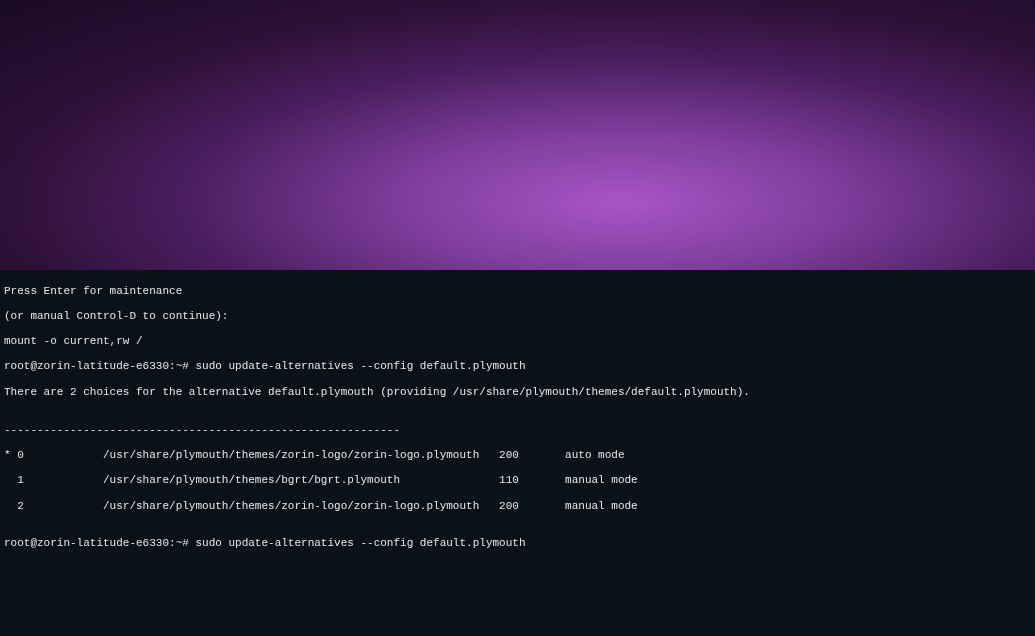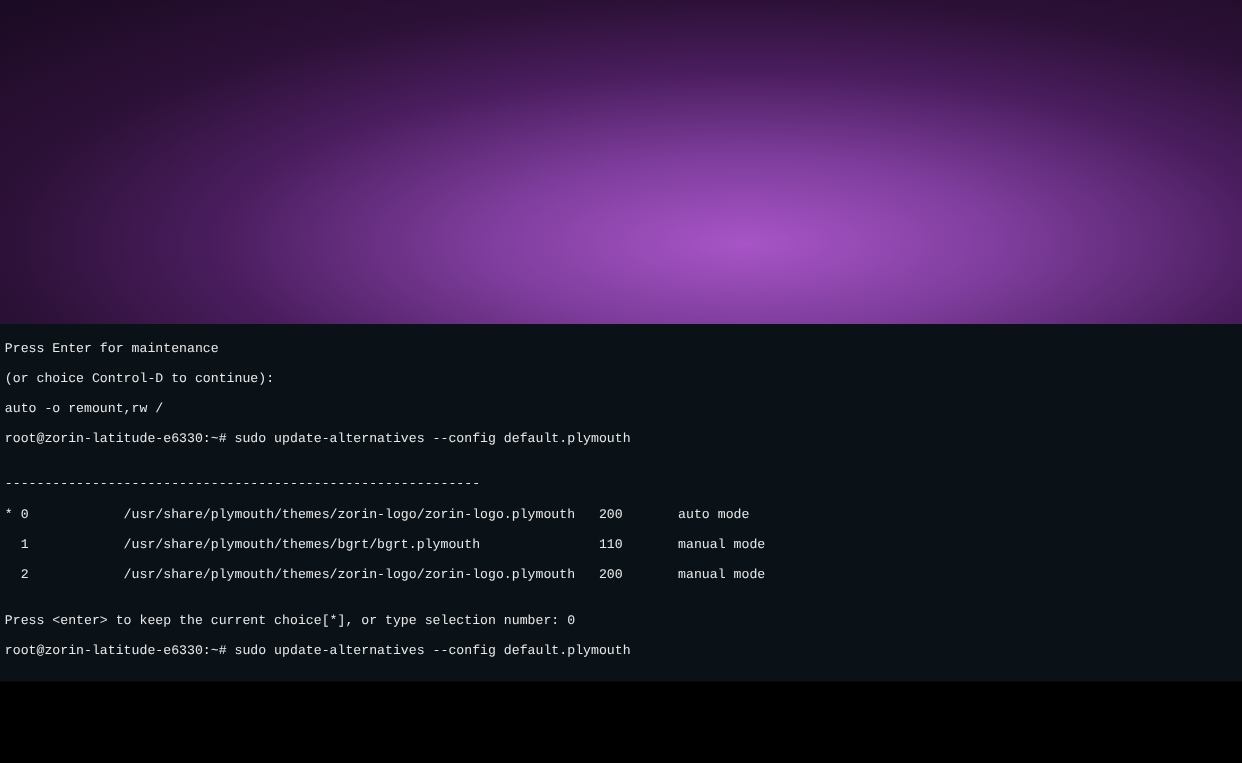--- a/index.html
+++ b/index.html
@@ -14,21 +14,21 @@
       background: #000;
       font-family: "Courier New", monospace;
     }
     .desktop-area {
       width: 100%;
       height: 270px;
       background: radial-gradient(ellipse at 60% 75%, #a855c7 0%, #7e3d9c 25%, #4a1d5e 50%, #2d1138 70%, #1a0a22 100%);
     }
     .terminal {
       width: 100%;
-      height: 298px;
+      height: 366px;
       background: #0a1218;
       color: #e8e8e8;
       font-size: 11px;
       line-height: 1.15;
       padding: 2px 4px;
       white-space: pre;
       font-family: "Courier New", monospace;
       letter-spacing: 0px;
     }
     .terminal-line {
@@ -36,30 +36,30 @@
       white-space: pre;
     }
   </style>
 </head>
 <body>
 
 <div class="desktop-area"></div>
 
 <div class="terminal">
 <span class="terminal-line">Press Enter for maintenance</span>
-<span class="terminal-line">(or choice Control-D to continue):</span>
-<span class="terminal-line">auto -o remount,rw /</span>
+<span class="terminal-line">(or manual Control-D to continue):</span>
+<span class="terminal-line">mount -o current,rw /</span>
 <span class="terminal-line">root@zorin-latitude-e6330:~# sudo update-alternatives --config default.plymouth</span>
+<span class="terminal-line">There are 2 choices for the alternative default.plymouth (providing /usr/share/plymouth/themes/default.plymouth).</span>
 <span class="terminal-line"></span>
 <span class="terminal-line">------------------------------------------------------------</span>
 <span class="terminal-line">* 0            /usr/share/plymouth/themes/zorin-logo/zorin-logo.plymouth   200       auto mode</span>
 <span class="terminal-line">  1            /usr/share/plymouth/themes/bgrt/bgrt.plymouth               110       manual mode</span>
 <span class="terminal-line">  2            /usr/share/plymouth/themes/zorin-logo/zorin-logo.plymouth   200       manual mode</span>
 <span class="terminal-line"></span>
-<span class="terminal-line">Press &lt;enter&gt; to keep the current choice[*], or type selection number: 0</span>
 <span class="terminal-line">root@zorin-latitude-e6330:~# sudo update-alternatives --config default.plymouth</span>
 
 
 <span class="terminal-line"></span>
 
 
 
 
 
 <span class="terminal-line"></span>

